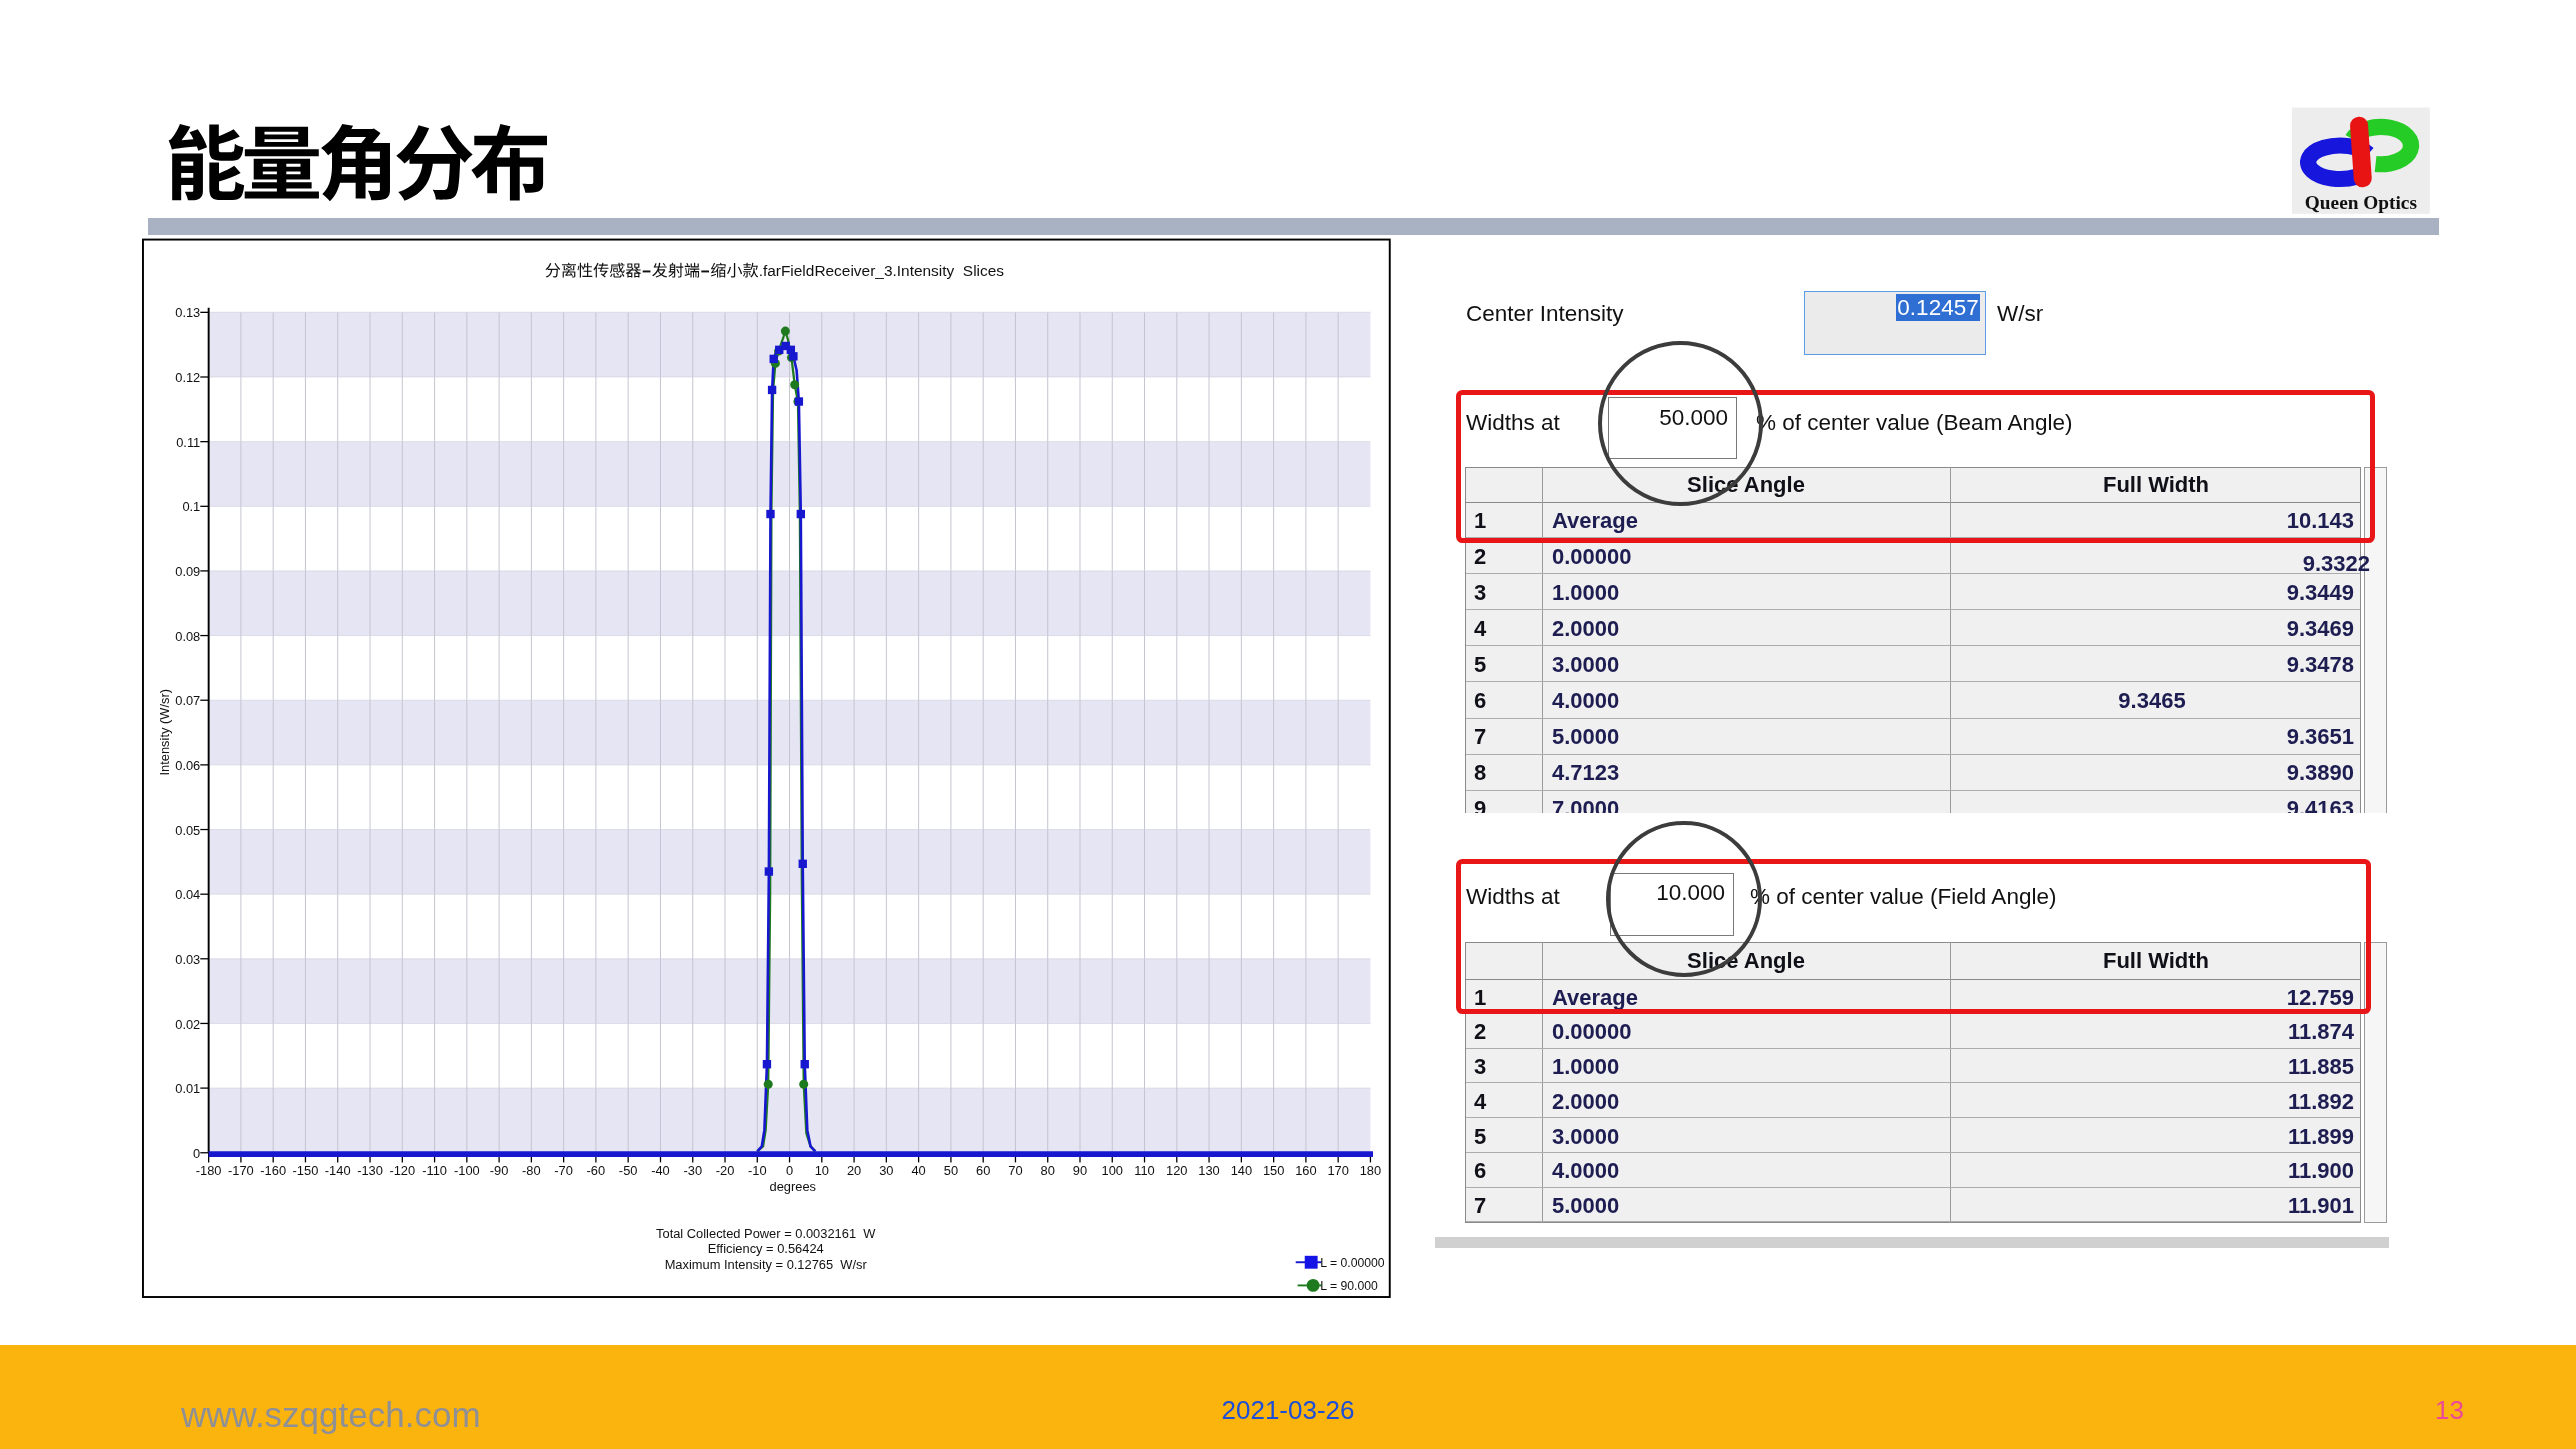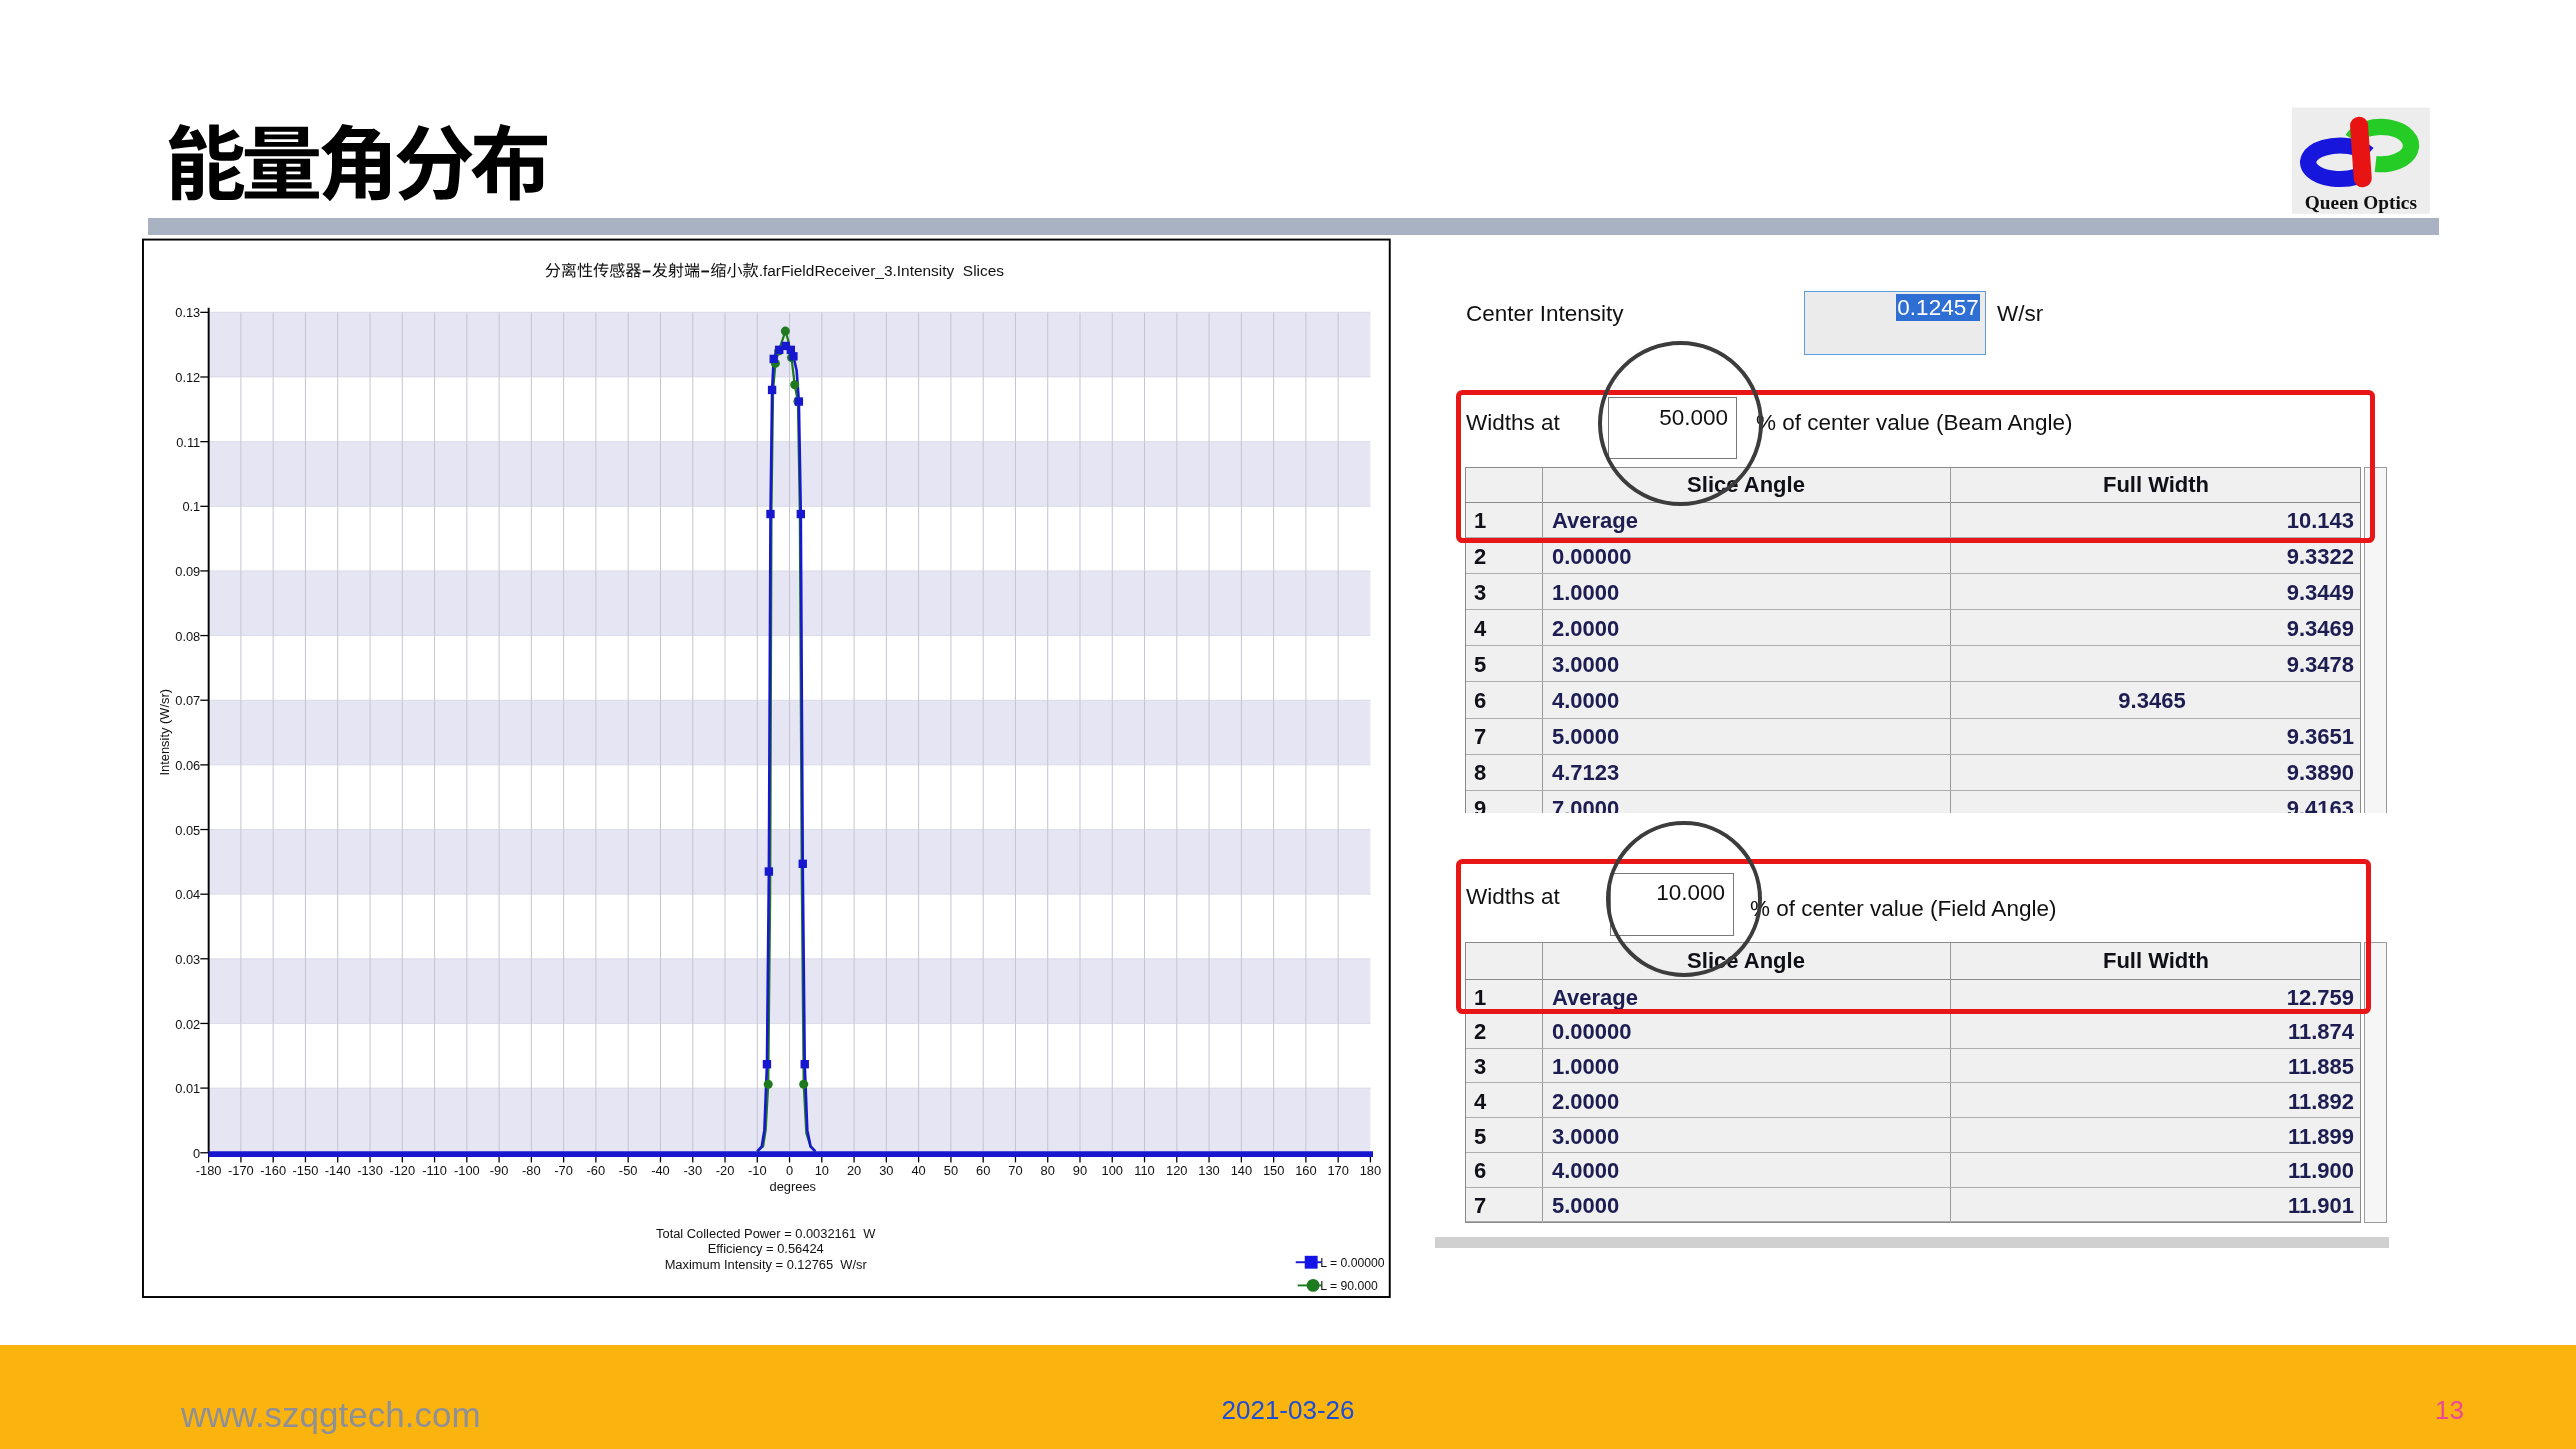--- a/index.html
+++ b/index.html
@@ -257,21 +257,21 @@
 <div class="tb" style="position:absolute;left:485px;top:5.2px;width:412px;text-align:center;">Full Width</div>
 <div style="position:absolute;left:77px;top:0;width:1.3px;height:361px;background:#9a9a9a;"></div>
 <div style="position:absolute;left:485px;top:0;width:1.3px;height:361px;background:#9a9a9a;"></div>
 <div style="position:absolute;left:1.3px;top:70px;width:894px;height:1.3px;background:#adadad;"></div>
 <div class="tb" style="position:absolute;left:9px;top:41px;">1</div>
 <div class="tv" style="position:absolute;left:87px;top:41px;">Average</div>
 <div class="tv" style="position:absolute;left:485px;top:41px;width:404px;text-align:right;">10.143</div>
 <div style="position:absolute;left:1.3px;top:106px;width:894px;height:1.3px;background:#adadad;"></div>
 <div class="tb" style="position:absolute;left:9px;top:77px;">2</div>
 <div class="tv" style="position:absolute;left:87px;top:77px;">0.00000</div>
-<div class="tv" style="position:absolute;left:485px;top:77px;width:404px;text-align:right;">9.3322</div>
+<div class="tv" style="position:absolute;left:485px;top:84px;width:404px;text-align:right;padding-left:16px;">9.3322</div>
 <div style="position:absolute;left:1.3px;top:142px;width:894px;height:1.3px;background:#adadad;"></div>
 <div class="tb" style="position:absolute;left:9px;top:113px;">3</div>
 <div class="tv" style="position:absolute;left:87px;top:113px;">1.0000</div>
 <div class="tv" style="position:absolute;left:485px;top:113px;width:404px;text-align:right;">9.3449</div>
 <div style="position:absolute;left:1.3px;top:178px;width:894px;height:1.3px;background:#adadad;"></div>
 <div class="tb" style="position:absolute;left:9px;top:149px;">4</div>
 <div class="tv" style="position:absolute;left:87px;top:149px;">2.0000</div>
 <div class="tv" style="position:absolute;left:485px;top:149px;width:404px;text-align:right;">9.3469</div>
 <div style="position:absolute;left:1.3px;top:214px;width:894px;height:1.3px;background:#adadad;"></div>
 <div class="tb" style="position:absolute;left:9px;top:185px;">5</div>
@@ -293,21 +293,21 @@
 <div class="tb" style="position:absolute;left:9px;top:329px;">9</div>
 <div class="tv" style="position:absolute;left:87px;top:329px;">7.0000</div>
 <div class="tv" style="position:absolute;left:485px;top:329px;width:404px;text-align:right;">9.4163</div>
 </div>
 <div class="abs" style="left:1598px;top:341px;width:157px;height:157px;border:4.5px solid #3c3c3c;border-radius:50%;z-index:6;"></div>
 
 <div class="abs" style="left:1456px;top:859px;width:915px;height:155px;border:5.2px solid #e81616;border-radius:6.4px;box-sizing:border-box;z-index:5;"></div>
 <div class="rp" style="left:1466px;top:884px;">Widths at</div>
 <div class="abs" style="left:1610px;top:873px;width:124px;height:63px;background:#fff;border:1.9px solid #787878;box-sizing:border-box;"></div>
 <div class="rp" style="left:1610px;top:880px;width:115px;text-align:right;">10.000</div>
-<div class="rp" style="left:1750px;top:884px;margin-top:12px;">% of center value (Field Angle)</div>
+<div class="rp" style="left:1750px;top:884px;">% of center value (Field Angle)</div>
 <div style="position:absolute;left:1465px;top:942px;width:922px;height:281px;overflow:hidden;">
 <div style="position:absolute;left:0;top:0;width:896px;height:281px;background:#f0f0f0;border:1.9px solid #8a8a8a;box-sizing:border-box;"></div>
 <div style="position:absolute;left:899px;top:0;width:22.5px;height:281px;background:#f6f6f6;border:1.3px solid #9a9a9a;box-sizing:border-box;"></div>
 <div style="position:absolute;left:0;top:0;width:896px;height:38px;border-bottom:1.9px solid #8a8a8a;box-sizing:border-box;"></div>
 <div class="tb" style="position:absolute;left:77px;top:5.8px;width:408px;text-align:center;">Slice Angle</div>
 <div class="tb" style="position:absolute;left:485px;top:5.8px;width:412px;text-align:center;">Full Width</div>
 <div style="position:absolute;left:77px;top:0;width:1.3px;height:281px;background:#9a9a9a;"></div>
 <div style="position:absolute;left:485px;top:0;width:1.3px;height:281px;background:#9a9a9a;"></div>
 <div style="position:absolute;left:1.3px;top:71px;width:894px;height:1.3px;background:#adadad;"></div>
 <div class="tb" style="position:absolute;left:9px;top:43px;">1</div>

